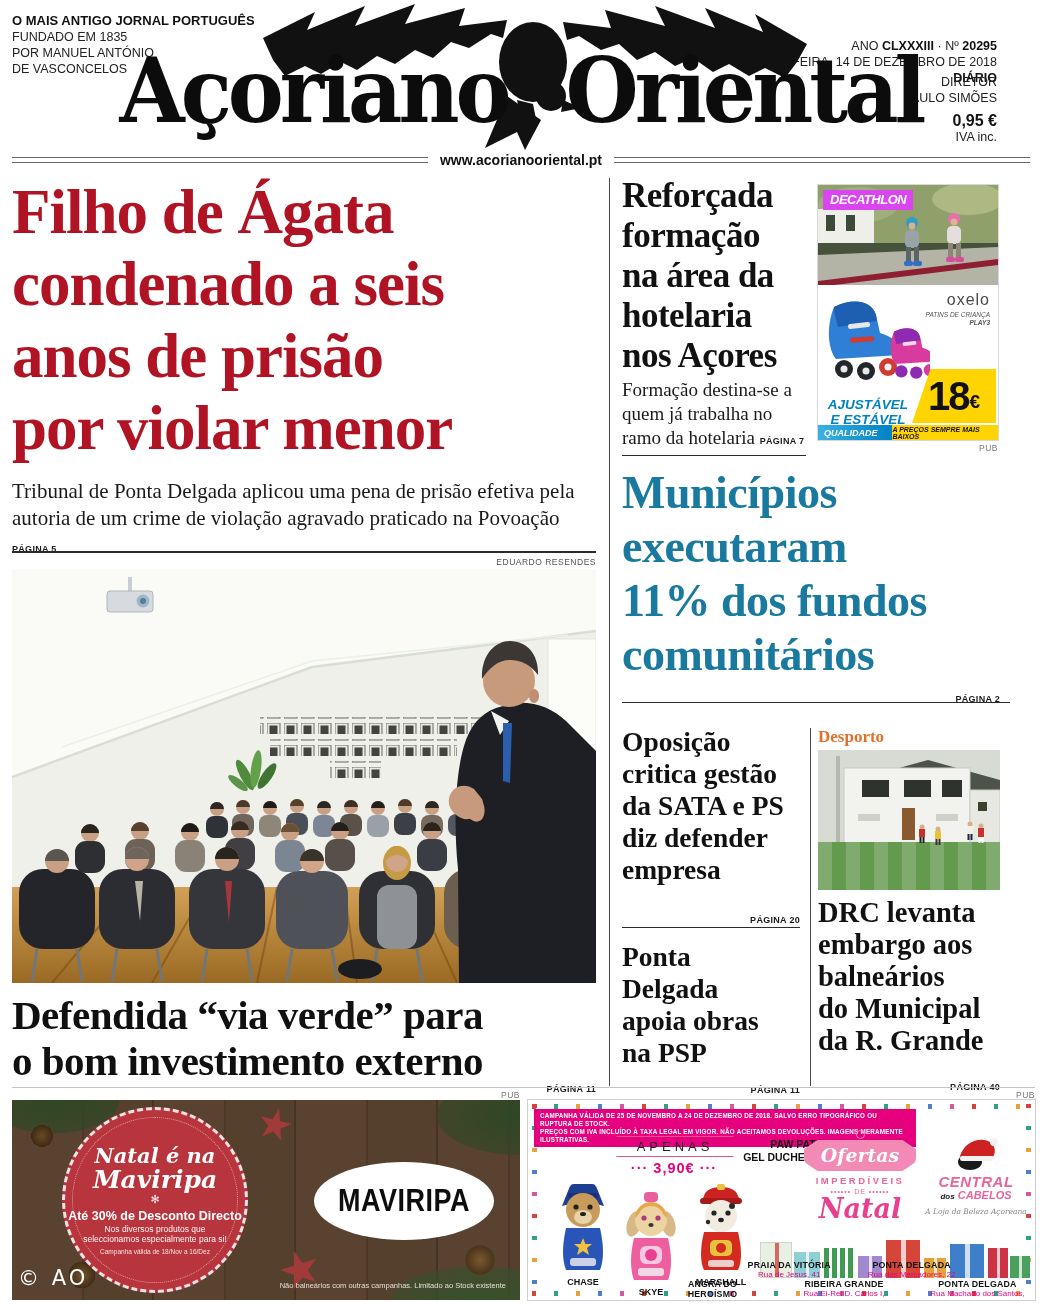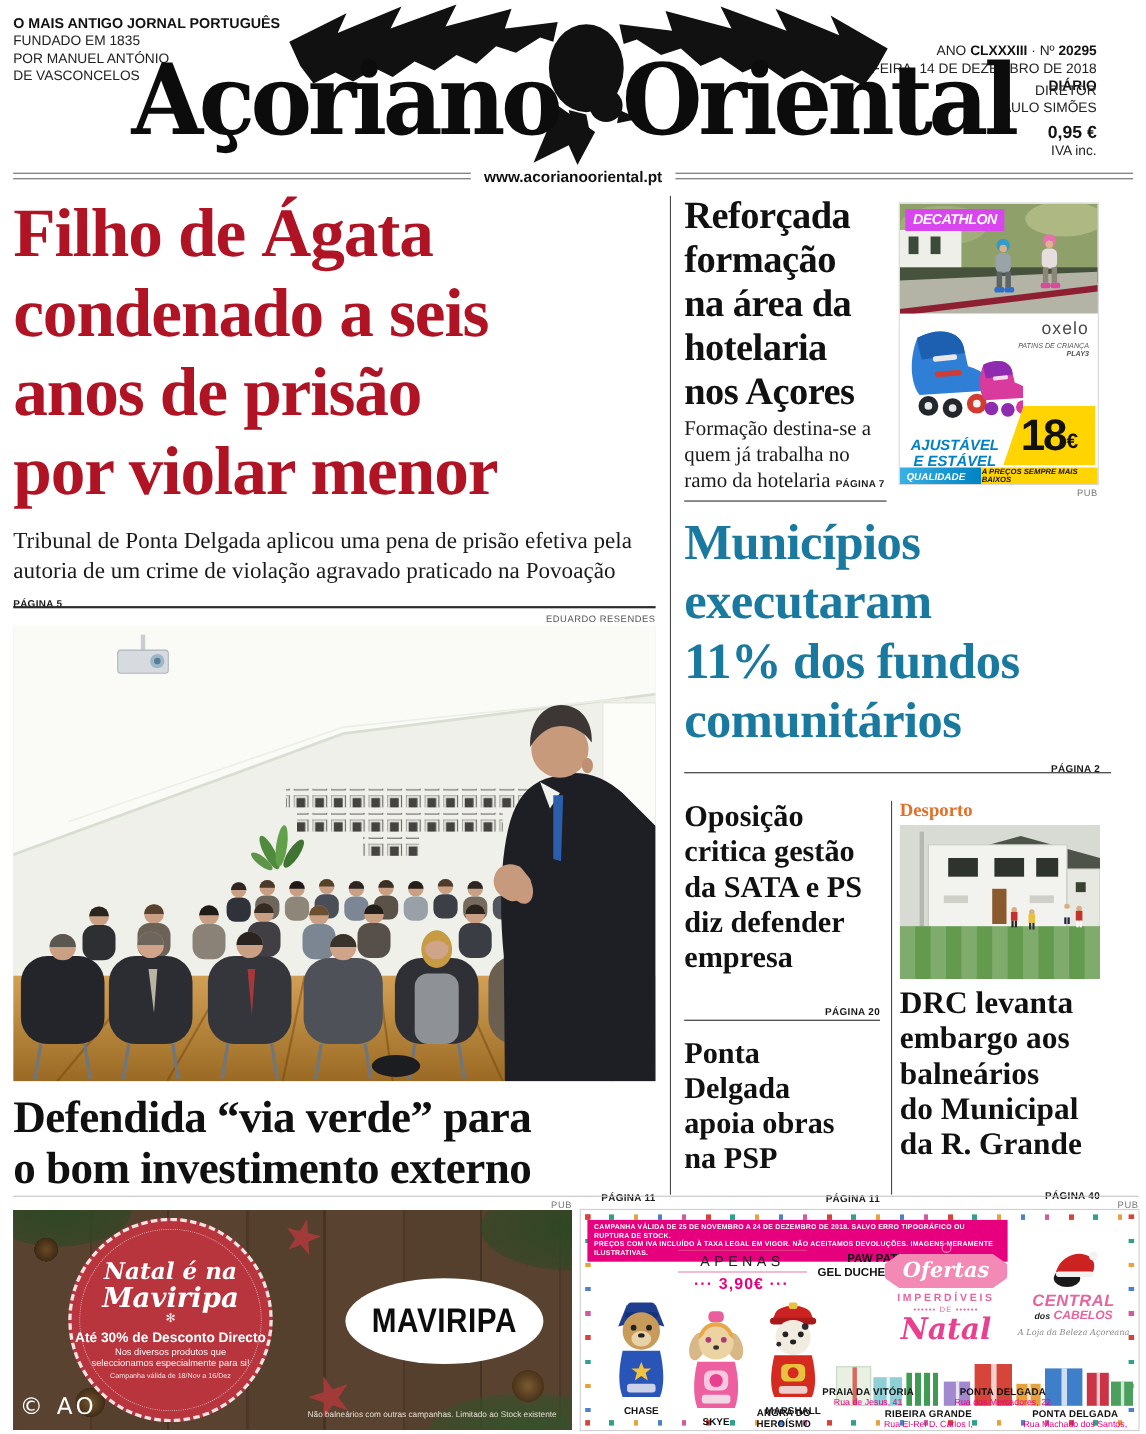--- a/index.html
+++ b/index.html
@@ -141,21 +141,21 @@
   .cen-badge .nat{font-family:"DejaVu Serif",serif;font-style:italic;font-weight:bold;font-size:27px;
       line-height:28px;color:#e83f8e;}
   .cen-logo{position:absolute;left:396px;top:34px;width:104px;text-align:center;}
   .cen-logo .l1{font-weight:900;font-style:italic;font-size:15px;color:#e6659e;letter-spacing:.5px;line-height:15px;}
   .cen-logo .l2{font-weight:900;font-style:italic;font-size:11px;color:#e6659e;line-height:12px;}
   .cen-logo .l2 .dos{color:#222;font-size:8px;}
   .cen-logo .tag{font-family:"DejaVu Serif",serif;font-style:italic;font-size:7.5px;color:#8a8a8a;margin-top:4px;}
   .gift{position:absolute;bottom:0;}
   .gift .box{position:relative;}
   .gift .rib{position:absolute;top:0;bottom:0;left:45%;width:14%;background:rgba(255,255,255,.75);}
-  .stores{position:absolute;display:flex;justify-content:center;gap:37px;text-align:center;align-items:flex-end;}
+  .stores{position:absolute;display:flex;justify-content:center;gap:37px;text-align:center;}
   .stores .city{font-weight:900;font-size:8.8px;color:#111;letter-spacing:.2px;}
   .stores .addr{font-size:8px;color:#e6007e;}
   .row1{left:150px;right:10px;top:160px;}
   .row2{left:135px;right:6px;top:179px;}
 </style>
 </head>
 <body>
 
 <div class="page">
 

